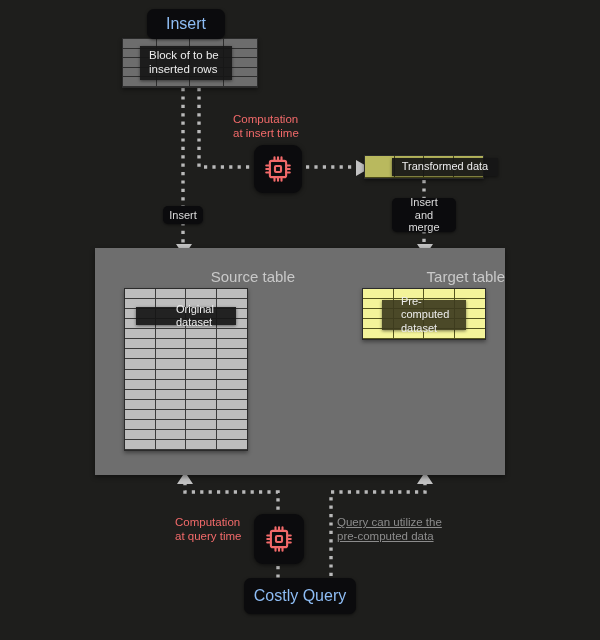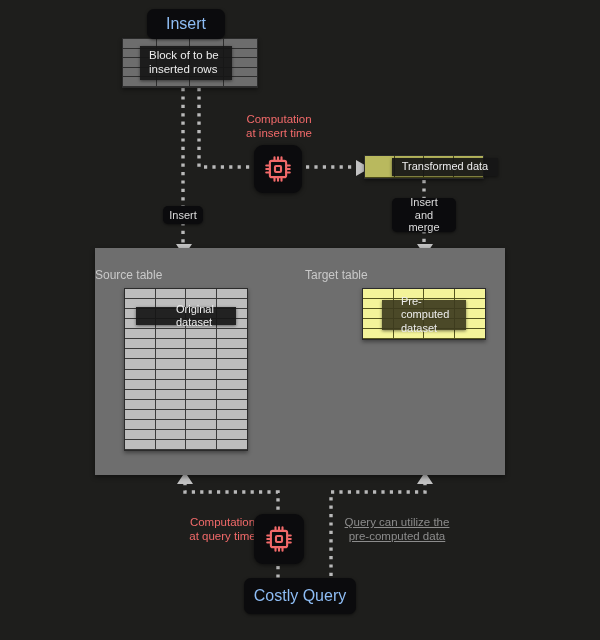--- a/index.html
+++ b/index.html
@@ -44,27 +44,26 @@
     line-height: 1.2;
     display: flex; align-items: center; justify-content: center;
     padding: 3px 9px;
     box-shadow: 0 1px 3px rgba(0,0,0,.5);
   }
   .chip.olive { background: rgba(60,58,30,.92); padding-left: 19px; }
 
   
   .caption {
     position: absolute;
-    text-align: center;
     line-height: 1.2;
     white-space: pre-line;
   }
   .caption.red  { color: #f26a6a; font-size: 11.5px; }
   .caption.grey { color: #8c8c8c; font-size: 11.5px; }
-  .table-title  { color: #c9c9c9; font-size: 12px; text-align: left;
+  .table-title  { color: #c9c9c9; font-size: 15px; text-align: right;
                   position: absolute; width: 100%; }
 
   
   .panel {
     position: absolute;
     background: #6e6e6e;
     box-shadow: 0 2px 5px rgba(0,0,0,.45);
   }
 
   

